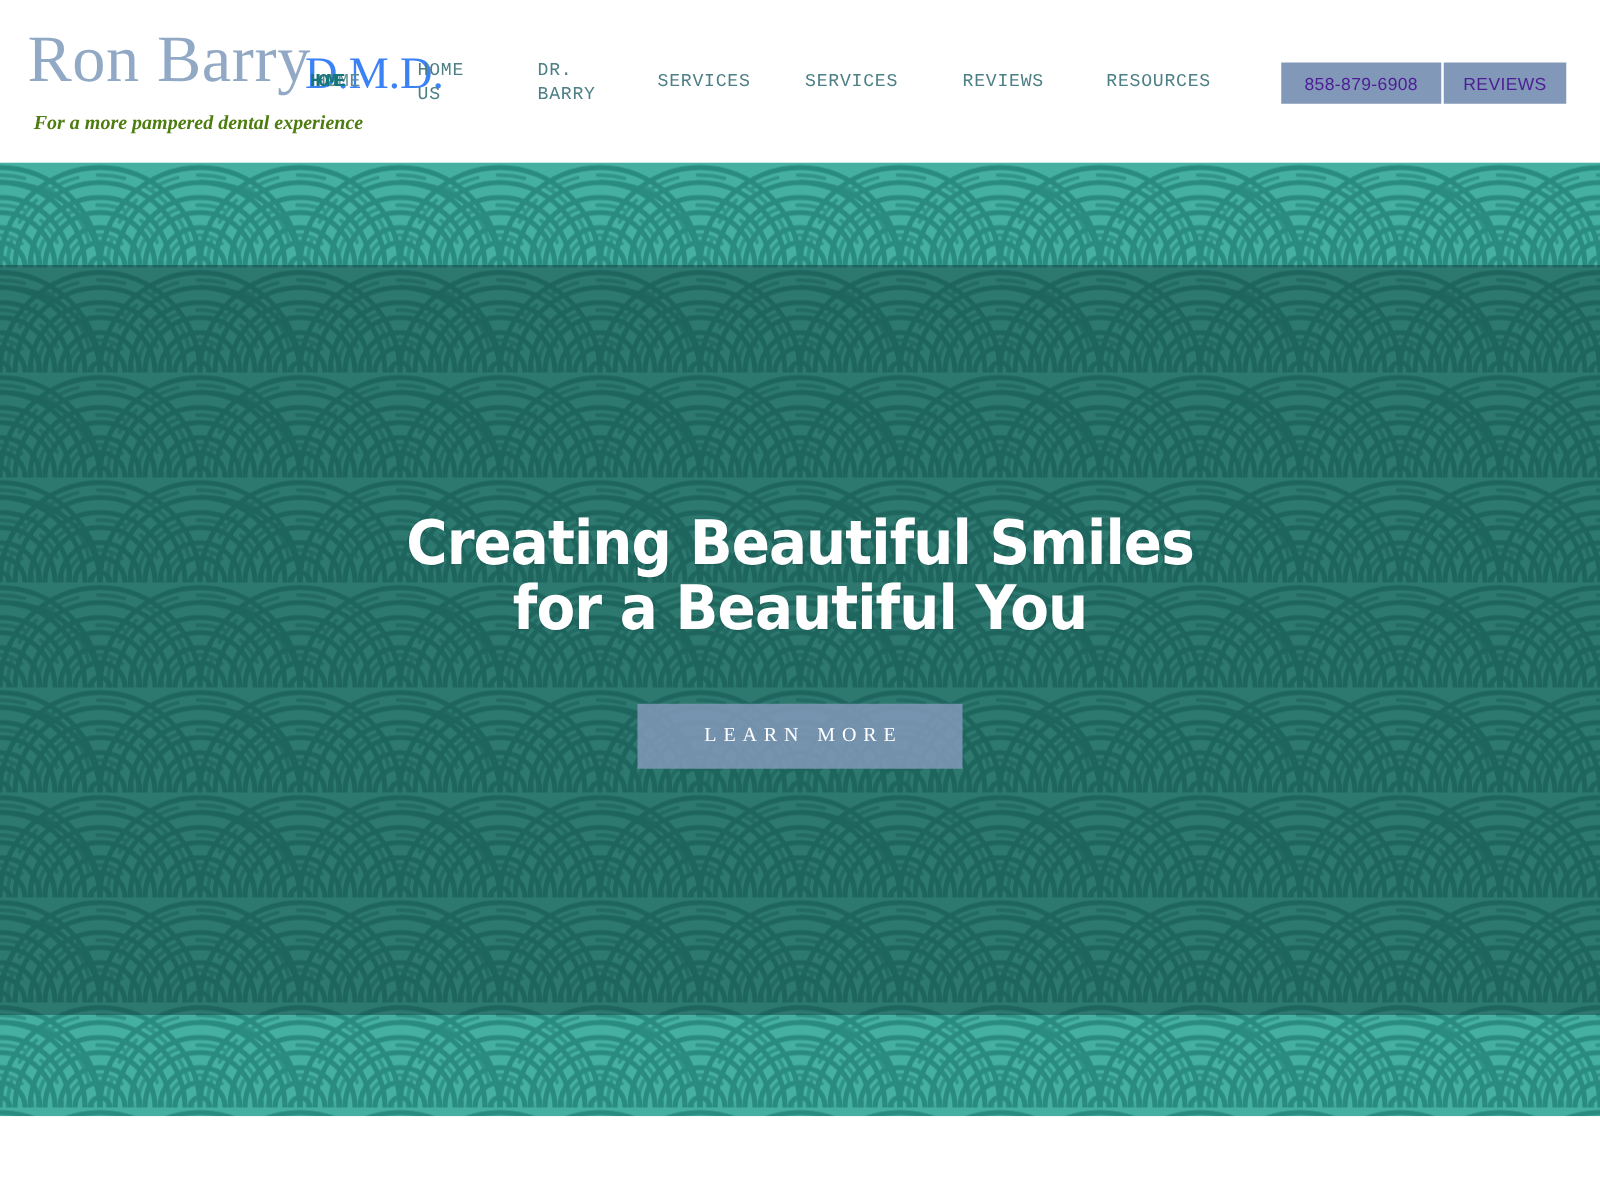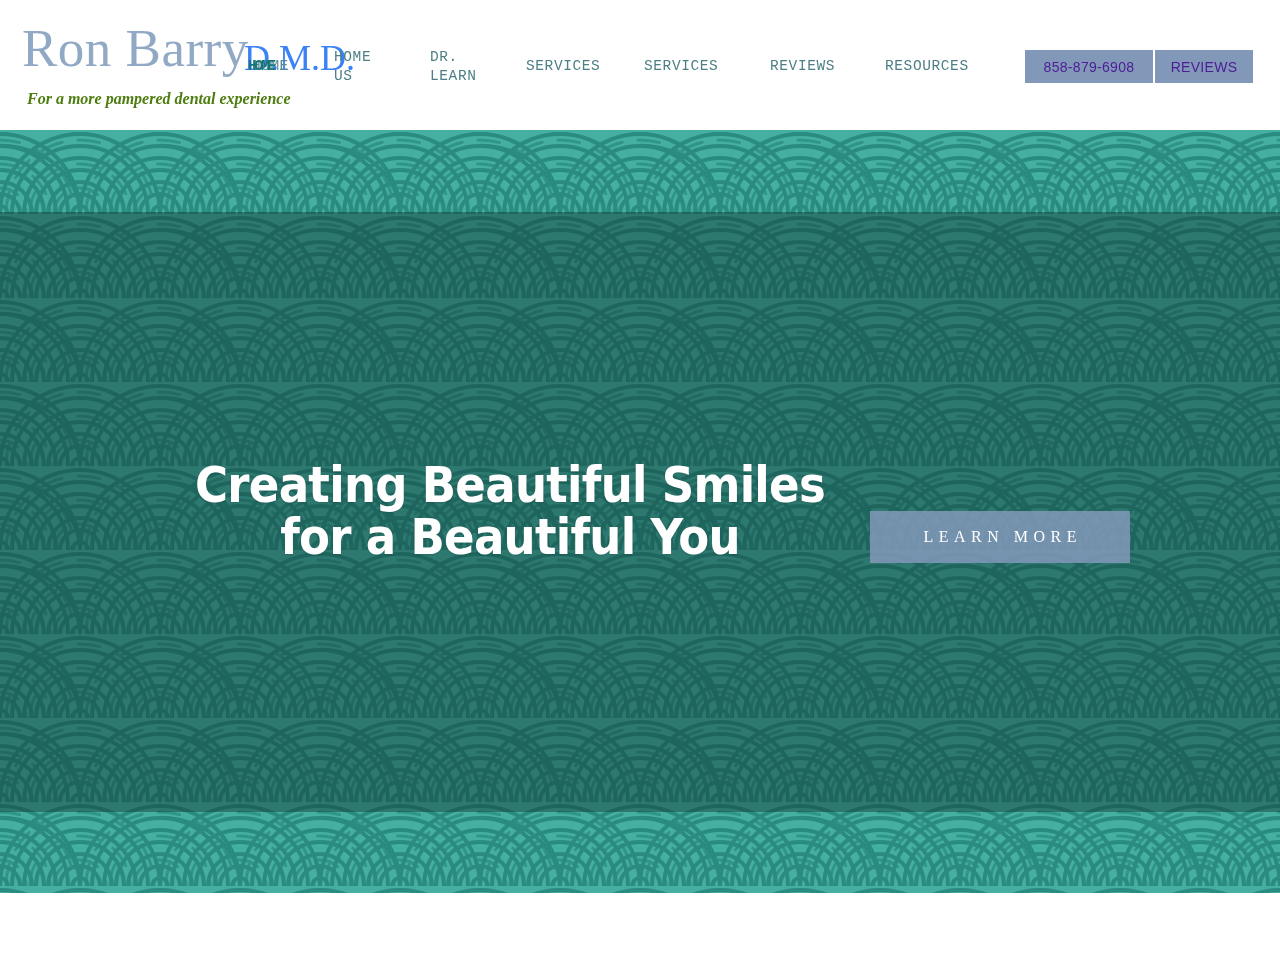--- a/index.html
+++ b/index.html
@@ -123,21 +123,21 @@
   .hero-overlay{
     position:absolute; left:0; top:82px;
     width:1280px; height:600px;
     background:rgba(18,57,54,0.46);
   }
 
   .hero-content{
     position:absolute; left:0; top:0;
     width:1280px; height:763px;
     display:flex;
-    flex-direction:row;
+    flex-direction:column;
     align-items:center;
     justify-content:center;
     z-index:5;
   }
   .hero-title{
     width:720px;
     text-align:center;
     font-family:"DejaVu Sans", sans-serif;
     font-weight:700;
     font-size:49px;
@@ -177,21 +177,21 @@
     <span class="brand-cred">D.M.D.</span>
     <span class="brand-tagline">For a more pampered dental experience</span>
   </div>
 
   <nav class="main-nav">
     <a class="nav-item home-ghost" href="#">HOME</a>
     <a class="nav-item home" href="#">HOME</a>
     <a class="nav-item about" href="#">HOME
 US</a>
     <a class="nav-item drbarry" href="#">DR.
-LEARN</a>
+BARRY</a>
     <a class="nav-item services" href="#">SERVICES</a>
     <a class="nav-item galleries" href="#">SERVICES</a>
     <a class="nav-item reviews" href="#">REVIEWS</a>
     <a class="nav-item resources" href="#">RESOURCES</a>
   </nav>
 
   <div class="header-actions">
     <button class="hdr-btn phone">858-879-6908</button>
     <button class="hdr-btn contact">REVIEWS</button>
   </div>

